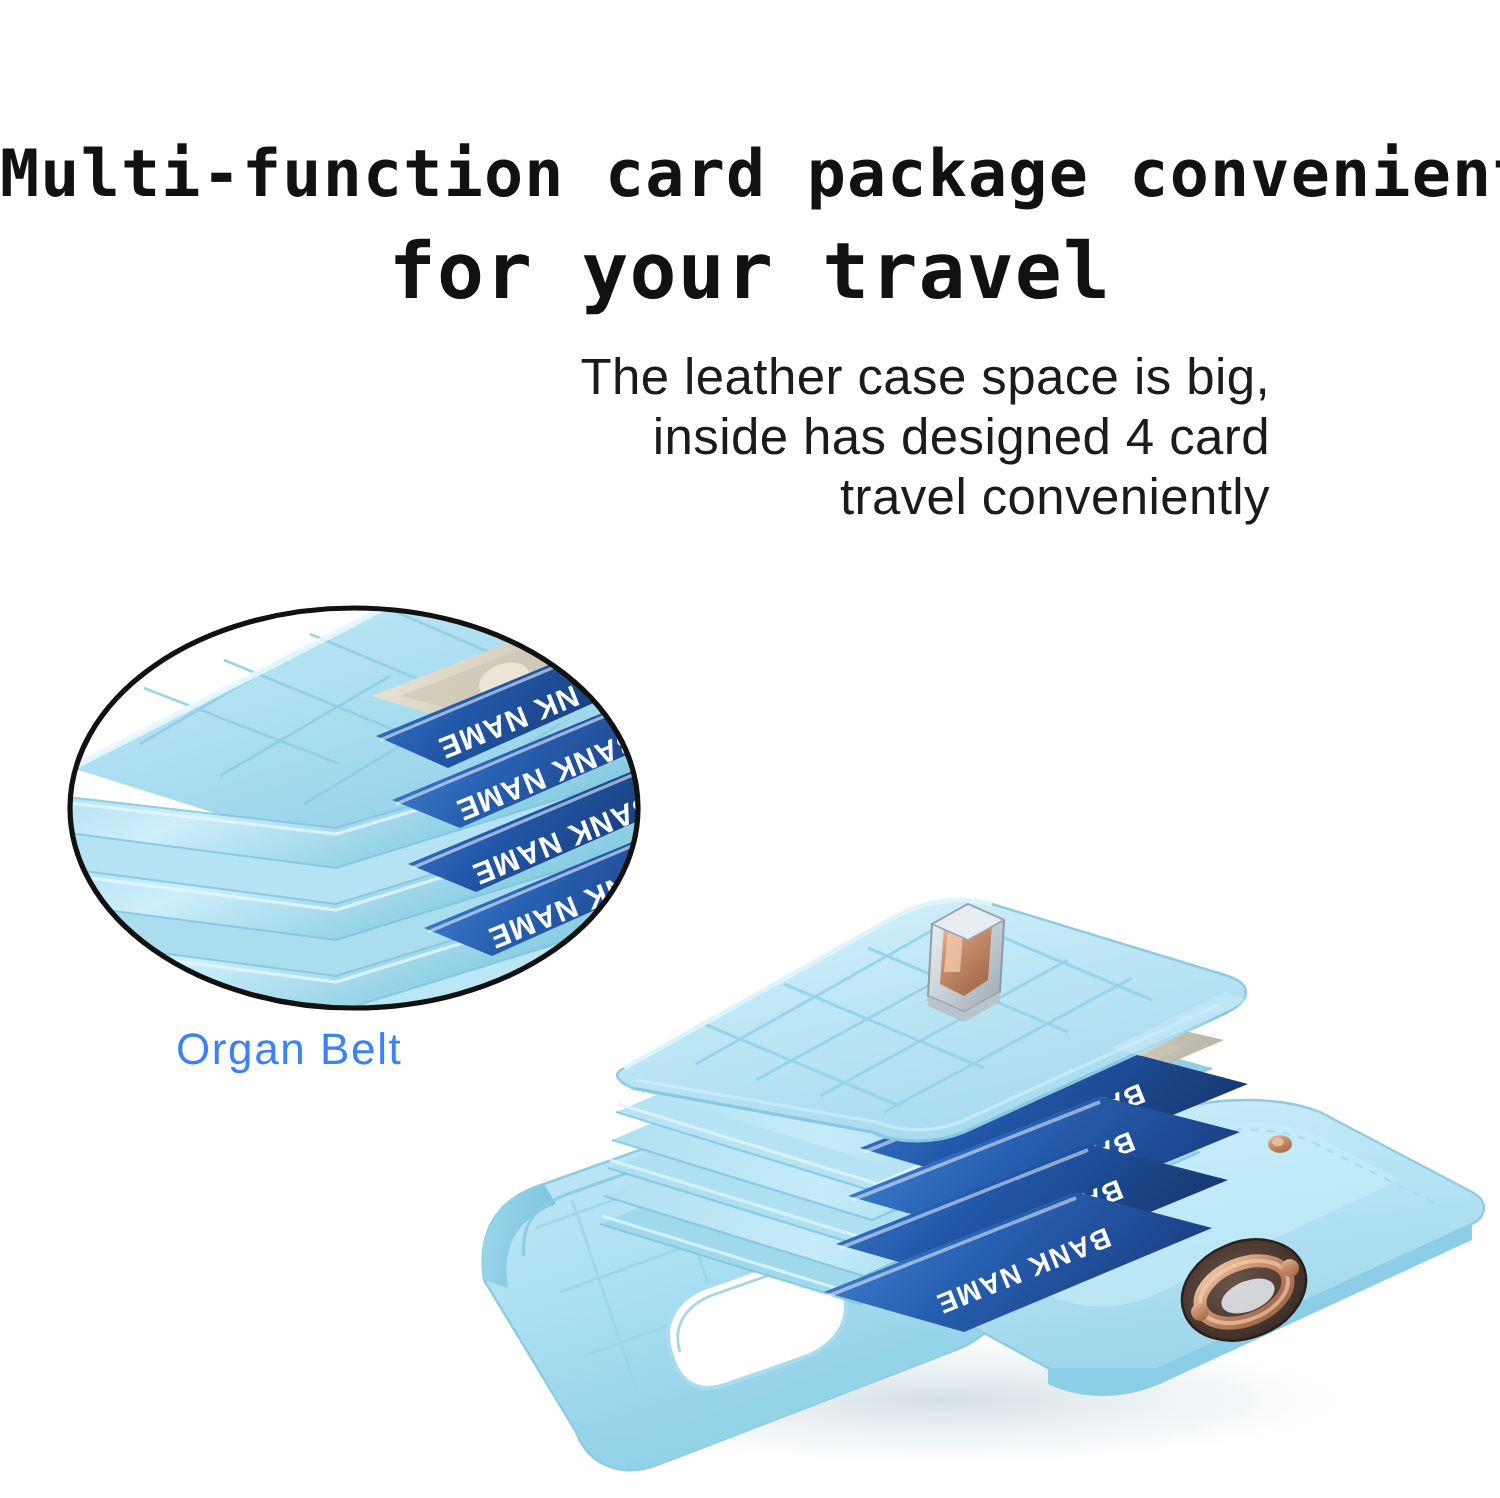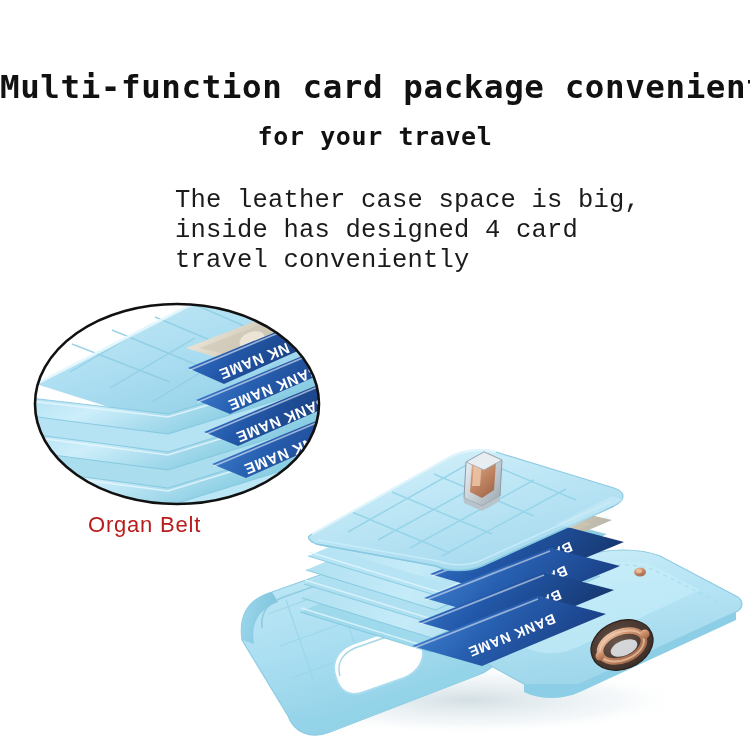--- a/index.html
+++ b/index.html
@@ -18,41 +18,40 @@
     text-align:center;
     color:#111111;
     font-family:"DejaVu Sans Mono", monospace;
     font-weight:700;
     font-size:33px;
     letter-spacing:1.0px;
     line-height:50px;
     white-space:nowrap;
   }
   .headline .l1{display:block;font-size:32.5px;letter-spacing:0.6px;}
-  .headline .l2{display:block;font-size:25px;letter-spacing:0.6px;}
+  .headline .l2{display:block;font-size:39px;letter-spacing:0.6px;}
 
   
   .bodycopy{
     position:absolute;left:175px;top:174px;width:460px;
     color:#1b1b1b;
-    font-family:Liberation Mono, monospace;
+    font-family:Liberation Sans, sans-serif;
     font-size:25.5px;
     line-height:30px;
-    text-align:left;
+    text-align:right;
     letter-spacing:0.2px;
-    margin-top:12px;
   }
   .bodycopy span{display:block;white-space:nowrap;}
 
   
   .inset-caption{
     position:absolute;left:88px;top:512px;
     font-family:"Liberation Sans", sans-serif;
     font-size:22px;
-    color:#b91c1c;
+    color:#3b82f6;
     letter-spacing:0.8px;
     font-weight:400;
   }
 
   
   .stage{position:absolute;left:0;top:0;width:750px;height:749px;pointer-events:none;}
   .stage svg{display:block;}
 </style>
 </head>
 <body>

